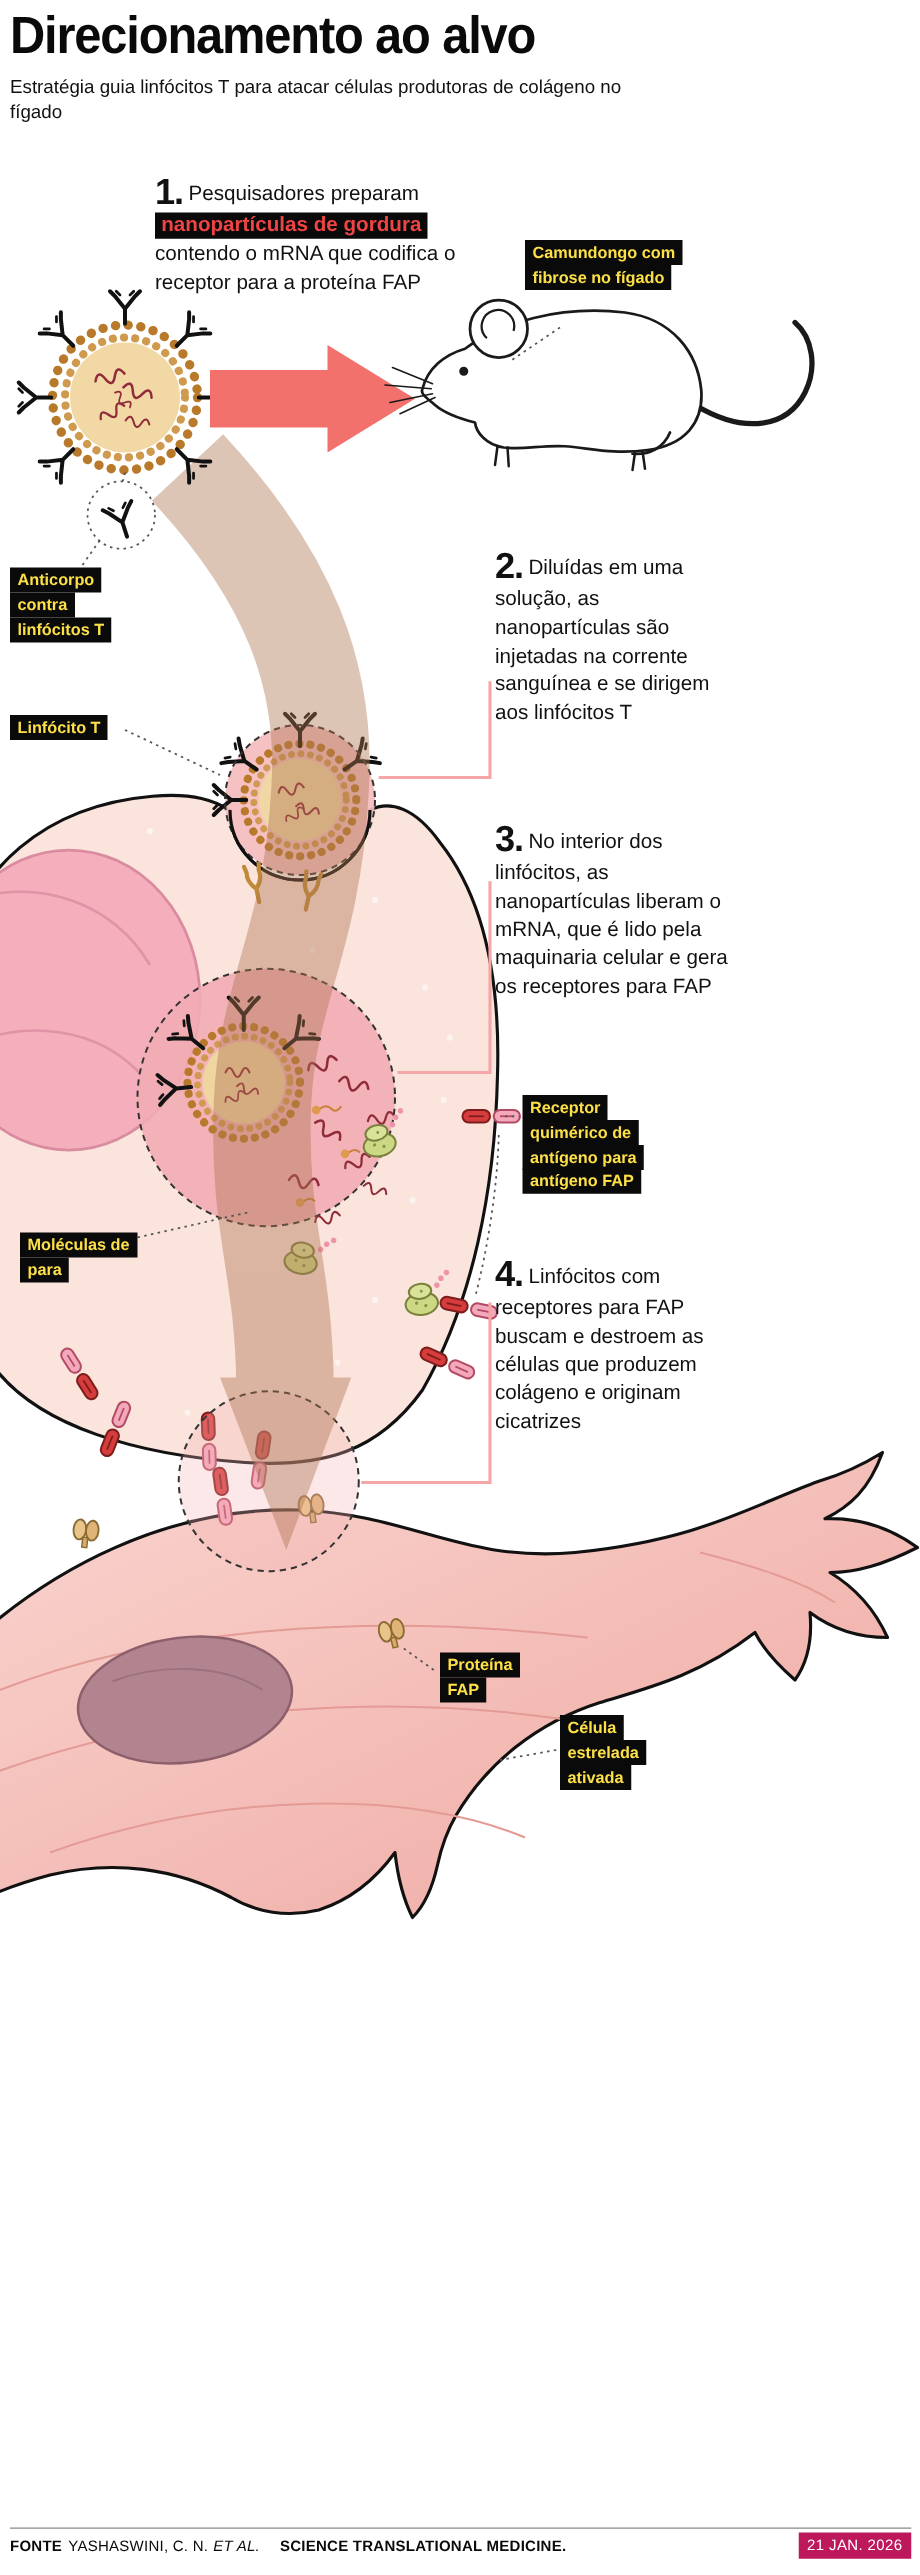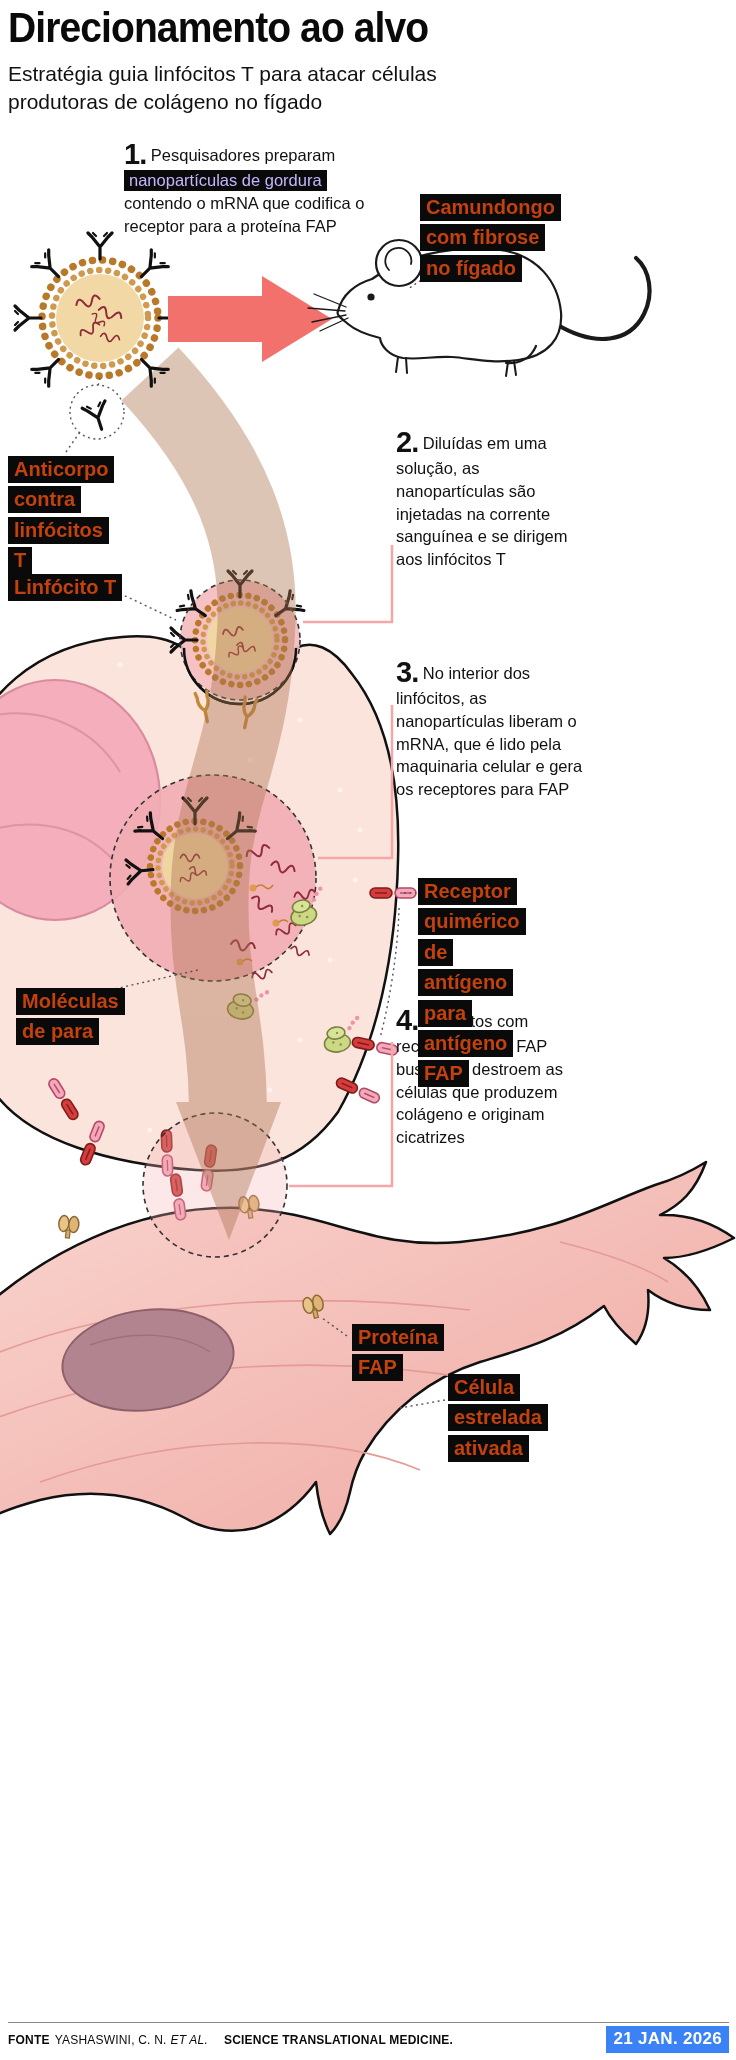--- a/index.html
+++ b/index.html
@@ -3,46 +3,46 @@
 <meta charset="utf-8">
 <style>
   *{margin:0;padding:0;box-sizing:border-box}
   html,body{background:#fff}
   body{width:736px;height:2060px;position:relative;overflow:hidden;
        font-family:"Liberation Sans",sans-serif;color:#0a0a0a}
   #art{position:absolute;left:0;top:0;z-index:1}
   .txt{position:absolute;z-index:2}
   .title{left:8px;top:4px;font-size:42px;font-weight:800;letter-spacing:-1px;
          transform:scaleX(.93);transform-origin:0 50%;white-space:nowrap}
-  .subtitle{left:8px;top:60px;width:510px;font-size:21px;line-height:1.33;color:#111}
+  .subtitle{left:8px;top:60px;width:510px;font-size:15px;line-height:1.33;color:#111}
   .step{font-size:16.5px;line-height:1.38;color:#111}
   .step .num{font-size:29px;font-weight:800;line-height:1;vertical-align:-3px;letter-spacing:-1px}
-  .hl{background:#0a0a0a;color:#c4b5fd;font-weight:400;padding:1px 5px 2px;
+  .hl{background:#0a0a0a;color:#ef4444;font-weight:700;padding:1px 5px 2px;
       -webkit-box-decoration-break:clone;box-decoration-break:clone}
   .step1{left:124px;top:140px;width:258px}
-  .step2{left:396px;top:428px;width:180px}
+  .step2{left:396px;top:439px;width:180px}
   .step3{left:396px;top:658px;width:202px}
   .step4{left:396px;top:1006px;width:194px}
   .tag{position:absolute;z-index:3}
-  .tag span{background:#0a0a0a;color:#c2410c;font-weight:700;font-size:20px;line-height:1.52;
+  .tag span{background:#0a0a0a;color:#fde047;font-weight:700;font-size:13px;line-height:1.52;
             padding:2px 6px 3px;-webkit-box-decoration-break:clone;box-decoration-break:clone}
   .lbl-mouse{left:420px;top:192px;width:142px}
   .lbl-antibody{left:8px;top:454px;width:106px}
   .lbl-lymph{left:8px;top:572px;white-space:nowrap}
   .lbl-receptor{left:418px;top:876px;width:118px}
   .lbl-mrna{left:16px;top:986px;width:96px}
   .lbl-fap{left:352px;top:1322px;width:78px}
   .lbl-stellate{left:448px;top:1372px;width:92px}
   .footer{position:absolute;left:8px;right:7px;top:2022px;border-top:1px solid #8a8a8a;
           padding-top:3px;display:flex;align-items:center;font-size:12px;letter-spacing:.2px;z-index:2}
   .footer .b{font-weight:700}
   .footer .gap{margin-left:5px}
   .footer .it{font-style:italic;margin-left:4px;margin-right:16px}
-  .footer .date{margin-left:auto;background:#3b82f6;color:#fff;font-weight:700;
-                padding:3px 7px 4px;font-size:17px;letter-spacing:.3px}
+  .footer .date{margin-left:auto;background:#be185d;color:#fff;font-weight:400;
+                padding:3px 7px 4px;font-size:12px;letter-spacing:.3px}
 </style>
 </head>
 <body>
 
 <svg id="art" width="736" height="2060" viewBox="0 0 736 2060">
   <defs>
     <clipPath id="cellClip">
       <path d="M -40,780 C -25,692 40,644 122,637 C 156,634 172,641 184,648 A 56 56 0 0 0 296,648 C 312,640 332,646 352,674 C 390,722 400,792 398,860 C 396,952 378,1042 338,1112 C 302,1162 258,1174 196,1170 C 112,1164 30,1142 -6,1092 C -34,1044 -44,900 -40,780 Z"></path>
     </clipPath>
     <linearGradient id="stelG" x1="0" y1="0" x2="1" y2="1">

